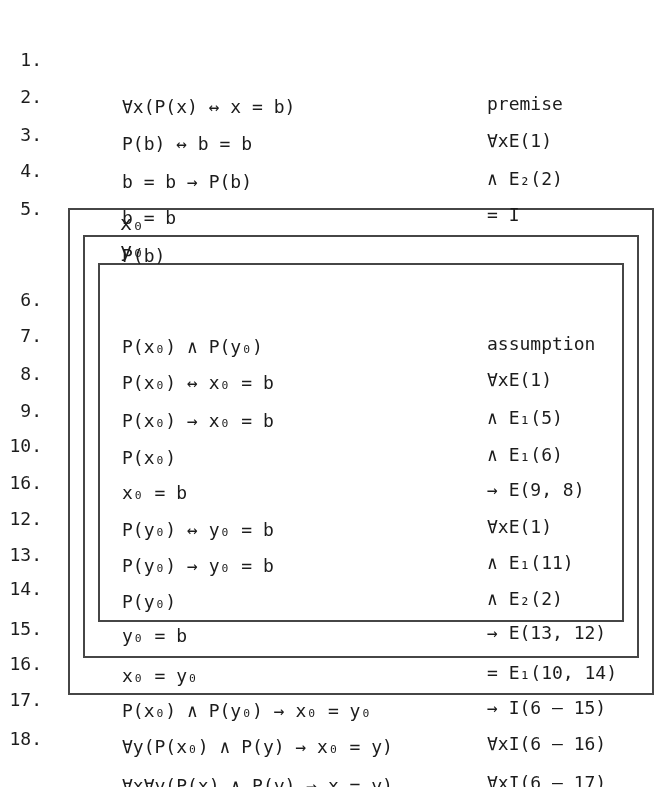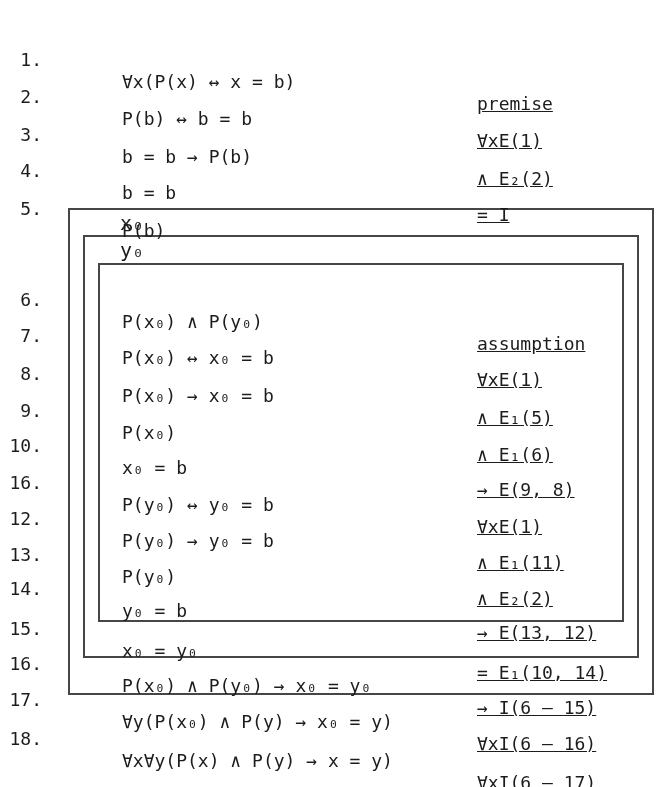--- a/index.html
+++ b/index.html
@@ -28,25 +28,25 @@
   .num {
     position: absolute;
     left: 0;
     width: 42px;
     text-align: right;
     display: inline-block;
   }
   .formula {
     position: absolute;
     left: 122px;
+    margin-top: 25px;
   }
   .just {
     position: absolute;
-    left: 477px;
-    text-decoration: underline;
+    left: 487px;
   }
   .scope-box {
     position: absolute;
     border: 2px solid #464646;
     box-sizing: border-box;
     background: transparent;
   }
   .scope-box.outer  { left: 68px; top: 208px; width: 586px; height: 487px; }
   .scope-box.middle { left: 83px; top: 235px; width: 556px; height: 423px; }
   .scope-box.inner  { left: 98px; top: 263px; width: 526px; height: 359px; }

